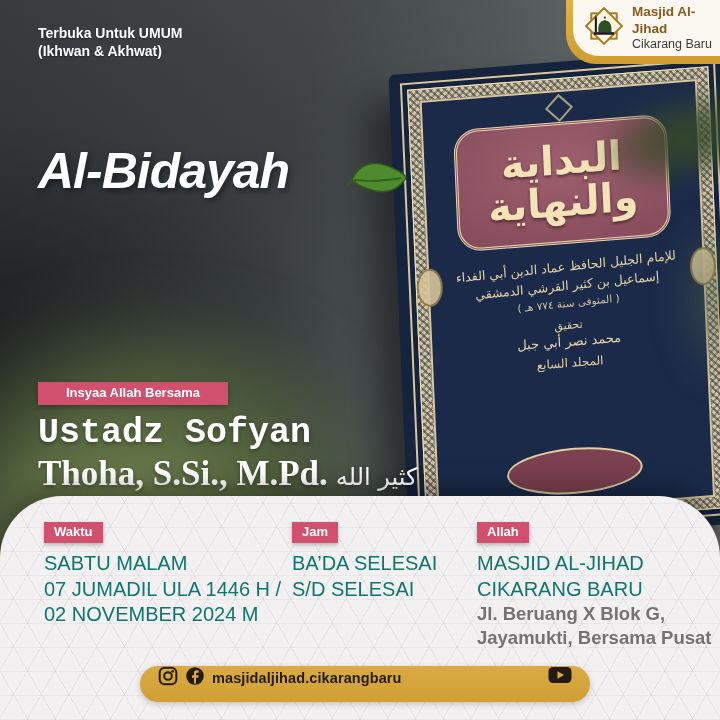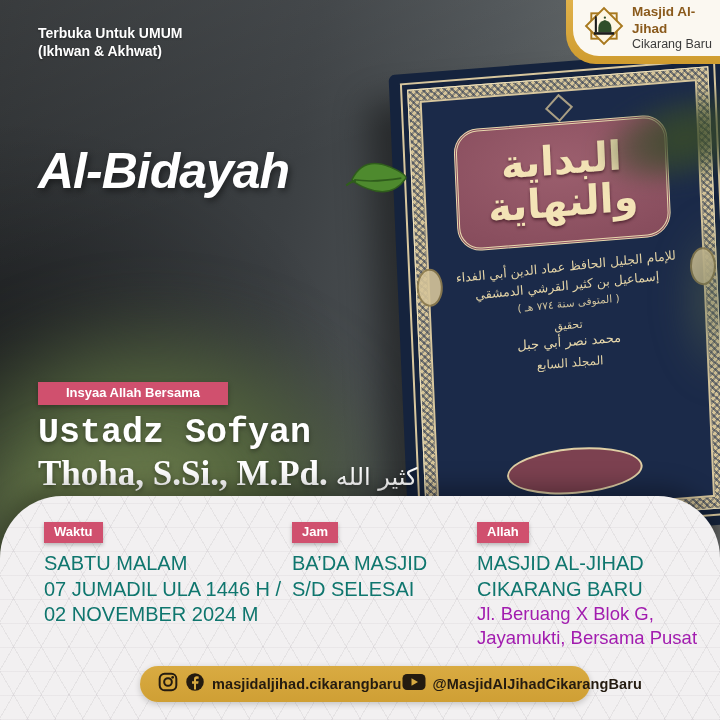--- a/index.html
+++ b/index.html
@@ -99,26 +99,26 @@
   .card::before{content:"";position:absolute;inset:0;border-radius:inherit;pointer-events:none;
     background:
       repeating-linear-gradient(60deg,rgba(150,140,150,0.13) 0 1px,rgba(0,0,0,0) 1px 24px),
       repeating-linear-gradient(-60deg,rgba(150,140,150,0.13) 0 1px,rgba(0,0,0,0) 1px 24px),
       repeating-linear-gradient(0deg,rgba(150,140,150,0.09) 0 1px,rgba(0,0,0,0) 1px 24px);}
   .col{position:absolute;top:26px;}
   .col.waktu{left:44px;} .col.jam{left:292px;} .col.tempat{left:477px;}
   .pink-tag{display:inline-block;background:#d0506e;color:#fff;font-weight:bold;
     font-size:13px;padding:2px 10px 4px;margin-bottom:8px;box-shadow:0 2px 4px rgba(0,0,0,0.25);}
   .col-line{font-size:20px;font-weight:400;color:#0f766e;line-height:1.28;}
-  .col-sub{font-size:18.5px;font-weight:400;color:#a21caf;line-height:1.3;}
+  .col-sub{font-size:18.5px;font-weight:700;color:#737373;line-height:1.3;}
 
   
   .social-pill{position:absolute;left:140px;top:170px;width:450px;height:36px;
     background:linear-gradient(180deg,#d9ab42,#cf9f34);border-radius:18px;
-    display:flex;align-items:center;justify-content:space-between;
+    display:flex;align-items:flex-start;justify-content:space-between;
     padding:0 18px;box-sizing:border-box;box-shadow:0 2px 6px rgba(0,0,0,0.2);}
   .social-group{display:flex;align-items:center;gap:7px;}
   .social-text{font-size:14.5px;font-weight:bold;color:#241b10;letter-spacing:0.1px;}
 </style>
 </head>
 <body>
 
 <div class="poster">
 
   <div class="bg-shade"></div>
@@ -197,21 +197,21 @@
 
     <div class="col waktu">
       <span class="pink-tag">Waktu</span>
       <div class="col-line">SABTU MALAM</div>
       <div class="col-line">07 JUMADIL ULA 1446 H /</div>
       <div class="col-line">02 NOVEMBER 2024 M</div>
     </div>
 
     <div class="col jam">
       <span class="pink-tag">Jam</span>
-      <div class="col-line">BA’DA MASJID</div>
+      <div class="col-line">BA’DA SELESAI</div>
       <div class="col-line">S/D SELESAI</div>
     </div>
 
     <div class="col tempat">
       <span class="pink-tag">Allah</span>
       <div class="col-line">MASJID AL-JIHAD</div>
       <div class="col-line">CIKARANG BARU</div>
       <div class="col-sub">Jl. Beruang X Blok G,</div>
       <div class="col-sub">Jayamukti, Bersama Pusat</div>
     </div>
@@ -233,18 +233,17 @@
         </span>
         <span class="social-text">masjidaljihad.cikarangbaru</span>
       </div>
       <div class="social-group">
         <span>
           <svg width="24" height="18" viewBox="0 0 24 18">
             <rect x="0.5" y="1" width="23" height="16" rx="4.5" fill="#241b10"></rect>
             <polygon points="9.5,5.2 16,9 9.5,12.8" fill="#d9ab42"></polygon>
           </svg>
         </span>
-        <span class="social-text">@MasjidAlJihadCikarangBaru</span>
       </div>
     </div>
   </div>
 
 </div>
 
 </body></html>

